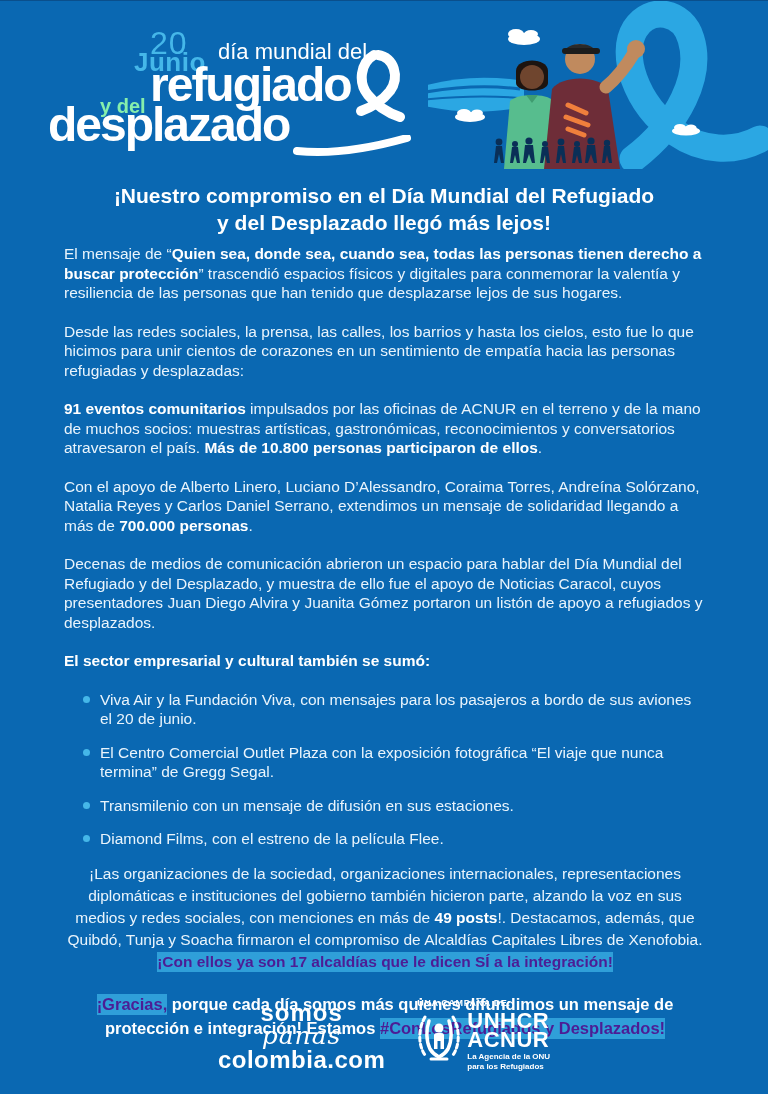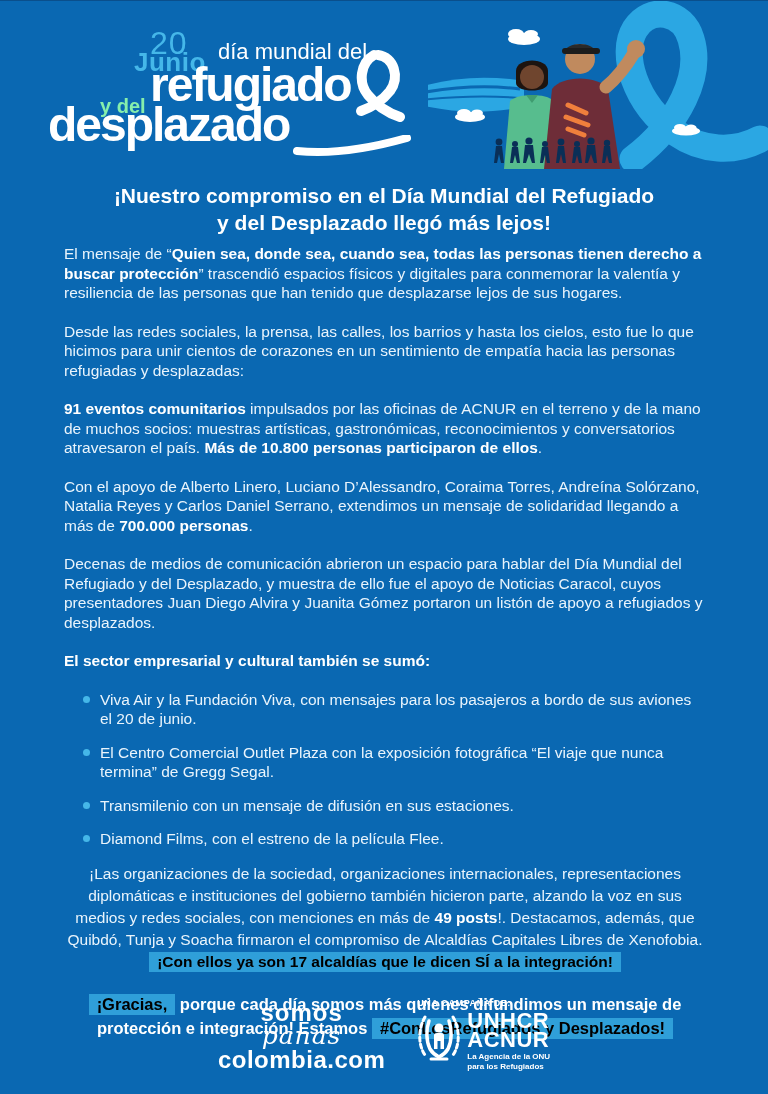--- a/index.html
+++ b/index.html
@@ -31,21 +31,21 @@
     position:absolute;top:243px;left:64px;width:642px;
     font-size:15.5px;line-height:19.5px;color:#e9f4fc;
   }
   .body p{margin:0 0 19px 0;}
   .b{font-weight:700;color:#ffffff;}
   .subhead{font-weight:700;color:#fff;margin:0 0 15px 0;}
   ul.blist{list-style:none;margin:0 0 6px 0;padding:0 0 0 36px;}
   ul.blist li{position:relative;margin:0 0 14px 0;}
   .dot{position:absolute;left:-17px;top:6px;width:7px;height:7px;border-radius:50%;background:#45b7e9;}
   .center-block{text-align:center;margin-top:25px;line-height:22px;}
-  .hl{background:#2f9fd9;color:#000000;font-weight:700;padding:1px 8px 2px;
+  .hl{background:#2f9fd9;color:#4c1d95;font-weight:700;padding:1px 0 2px;
       -webkit-box-decoration-break:clone;box-decoration-break:clone;}
   .thanks{font-size:16.5px;line-height:24px;font-weight:700;color:#fff;margin-top:20px;}
   
   .footer{position:absolute;top:997px;left:0;width:768px;display:flex;justify-content:center;gap:30px;align-items:flex-start;}
   .sp{color:#fff;text-align:center;padding-top:4px;}
   .sp-l1{font-size:24px;font-weight:800;letter-spacing:1px;line-height:22px;}
   .sp-l2{font-size:25px;font-style:italic;font-family:"DejaVu Serif",serif;line-height:24px;letter-spacing:1px;}
   .sp-l3{font-size:24px;font-weight:800;letter-spacing:.5px;line-height:24px;}
   .un{color:#fff;}
   .un-kicker{font-size:9px;font-weight:700;letter-spacing:.6px;margin:0 0 3px 2px;}

